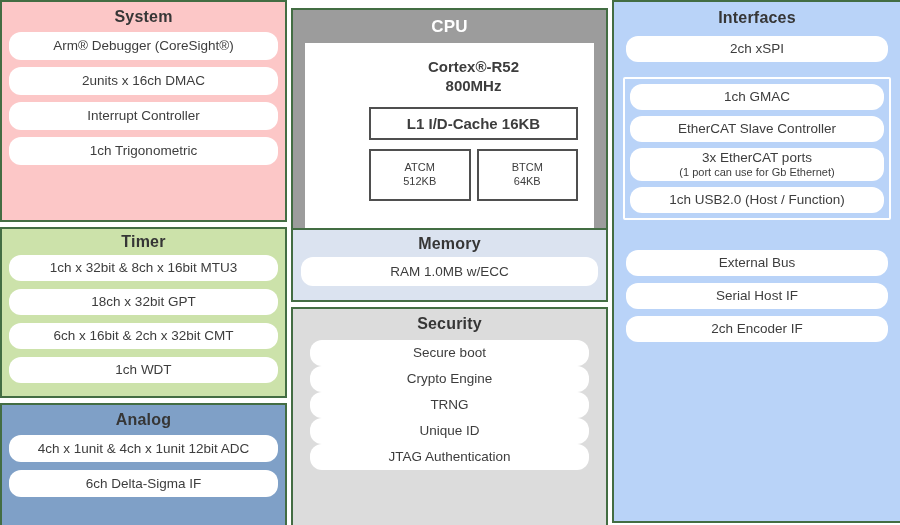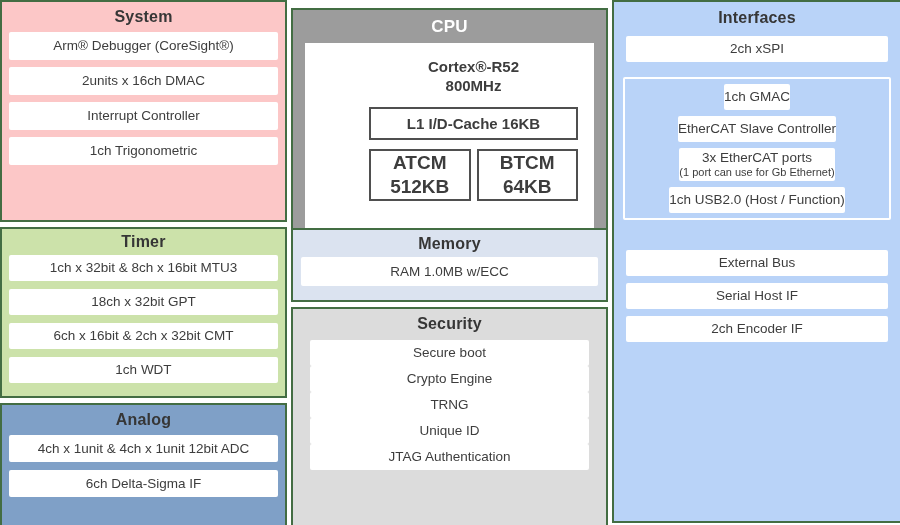--- a/index.html
+++ b/index.html
@@ -6,21 +6,21 @@
     --c-border:#436d43; --c-system:#fcc7c7; --c-timer:#cce2aa; --c-analog:#7fa0c7;
     --c-cpu:#9c9c9c; --c-memory:#dbe3f0; --c-security:#dcdcdc; --c-interfaces:#b9d3f8;
     --c-text:#3d3d3d; --c-title:#363636; --c-cpu_box_border:#4f4f4f; --c-white:#ffffff;
   }
   html,body{margin:0;padding:0;}
   body{font-family:"Liberation Sans","DejaVu Sans",sans-serif;background:#ffffff;}
   #stage{position:relative;width:900px;height:525px;overflow:hidden;background:#ffffff;}
   .block{position:absolute;box-sizing:border-box;border:2px solid var(--c-border);}
   .block-title{text-align:center;font-weight:bold;font-size:16px;color:var(--c-title);
     padding-top:6px;padding-bottom:5px;letter-spacing:0.2px;}
-  .item{background:#ffffff;border-radius:2px;display:flex;flex-direction:column;
+  .item{background:#ffffff;border-radius:12px;display:flex;flex-direction:column;
     align-items:center;justify-content:center;font-size:13.5px;color:var(--c-text);
     line-height:1.15;text-align:center;}
   .col{display:flex;flex-direction:column;}
   
   #system{left:0;top:0;width:287px;height:222px;background:var(--c-system);}
   #system .col{margin:1px 7px 0 7px;gap:7px;}
   #system .item{height:28px;}
   #timer{left:0;top:227px;width:287px;height:171px;background:var(--c-timer);}
   #timer .block-title{padding-top:4px;padding-bottom:4px;}
   #timer .col{margin:0 7px;gap:8px;}
@@ -33,36 +33,36 @@
   #cpu .block-title{color:#ffffff;font-size:17px;padding-top:7px;}
   .cpu-panel{position:absolute;left:12px;right:12px;top:33px;bottom:11px;background:#ffffff;
     padding-top:15px;box-sizing:border-box;padding-left:48px;}
   .cpu-core{ text-align:center;font-weight:bold;font-size:15px;color:var(--c-text);line-height:1.25;}
   .cache-box{margin:11px 16px 0 16px;height:33px;border:2px solid var(--c-cpu_box_border);
     box-sizing:border-box;display:flex;align-items:center;justify-content:center;
     font-weight:bold;font-size:15px;color:var(--c-text);}
   .tcm-row{display:flex;gap:6px;margin:9px 16px 0 16px;}
   .tcm-box{flex:1;height:52px;border:2px solid var(--c-cpu_box_border);box-sizing:border-box;
     display:flex;flex-direction:column;align-items:center;justify-content:center;
-    font-weight:bold;font-size:19px;color:var(--c-text);line-height:1.25;}
+    font-weight:normal;font-size:11px;color:var(--c-text);line-height:1.25;}
   #memory{left:291px;top:228px;width:317px;height:74px;background:var(--c-memory);}
   #memory .block-title{padding-top:5px;padding-bottom:4px;}
   #memory .col{margin:0 8px;}
   #memory .item{height:29px;}
   #security{left:291px;top:307px;width:317px;height:223px;background:var(--c-security);}
   #security .col{margin:2px 17px 0 17px;gap:0;}
   #security .item{height:26px;}
   
   #interfaces{left:612px;top:0;width:290px;height:523px;background:var(--c-interfaces);}
   #interfaces .block-title{padding-top:7px;}
   .if-inner{margin:0 9px;display:flex;flex-direction:column;}
   .if-item{height:26px;}
   #if-xspi{margin:4px 3px 0 3px;}
   .if-group{border:2px solid #ffffff;border-radius:2px;padding:5px;margin-top:15px;
-    display:flex;flex-direction:column;gap:6px;align-items:center;}
+    display:flex;flex-direction:column;gap:6px;}
   #if-group2{margin-top:13px;gap:7px;}
   .if-bottom{margin:30px 3px 0 3px;display:flex;flex-direction:column;gap:7px;}
   .item .sub{font-size:11px;margin-top:0px;}
   .if-item.multi{height:33px;}
 </style>
 </head>
 <body>
 
 <div id="stage">
 

